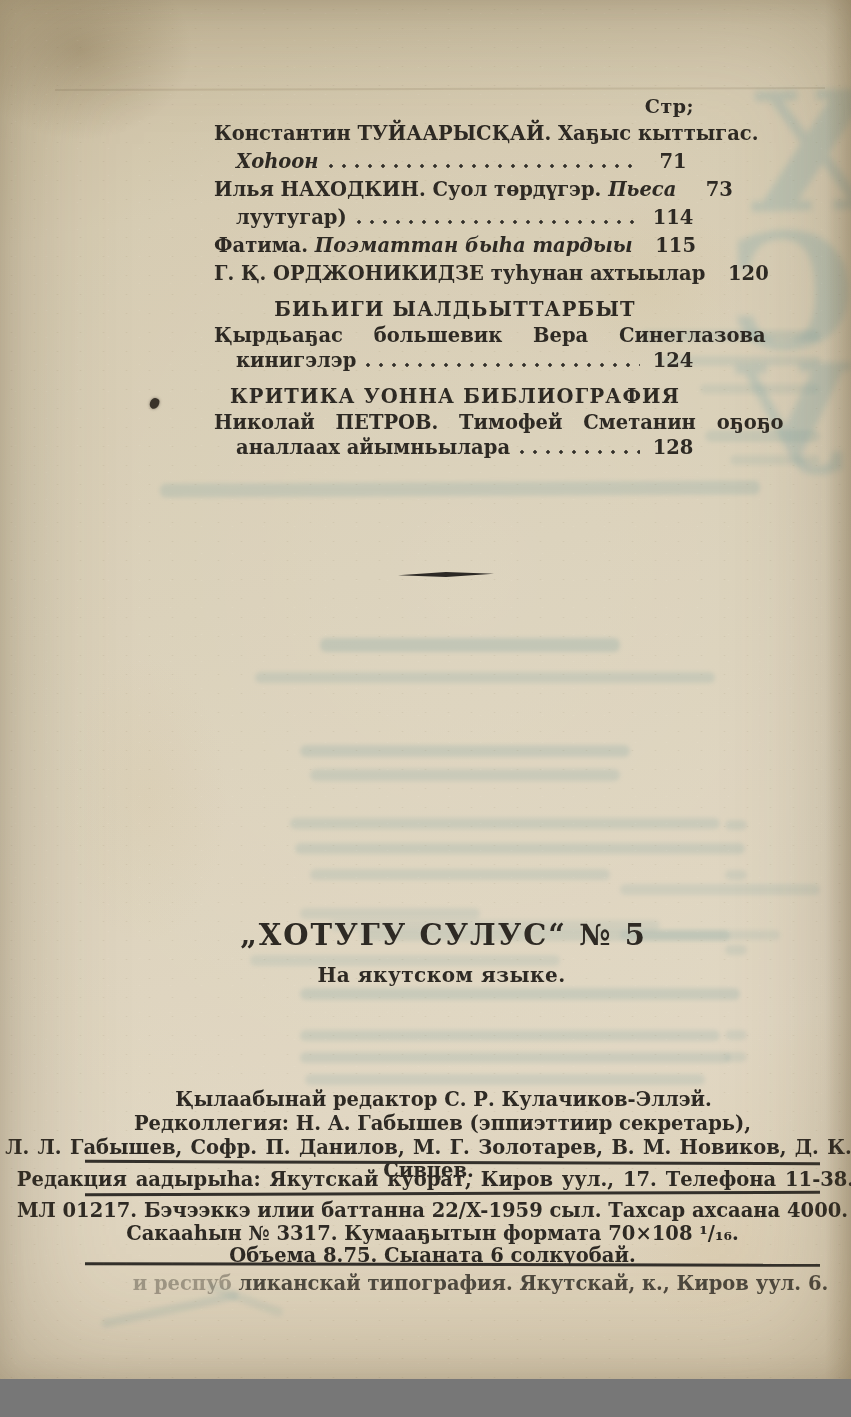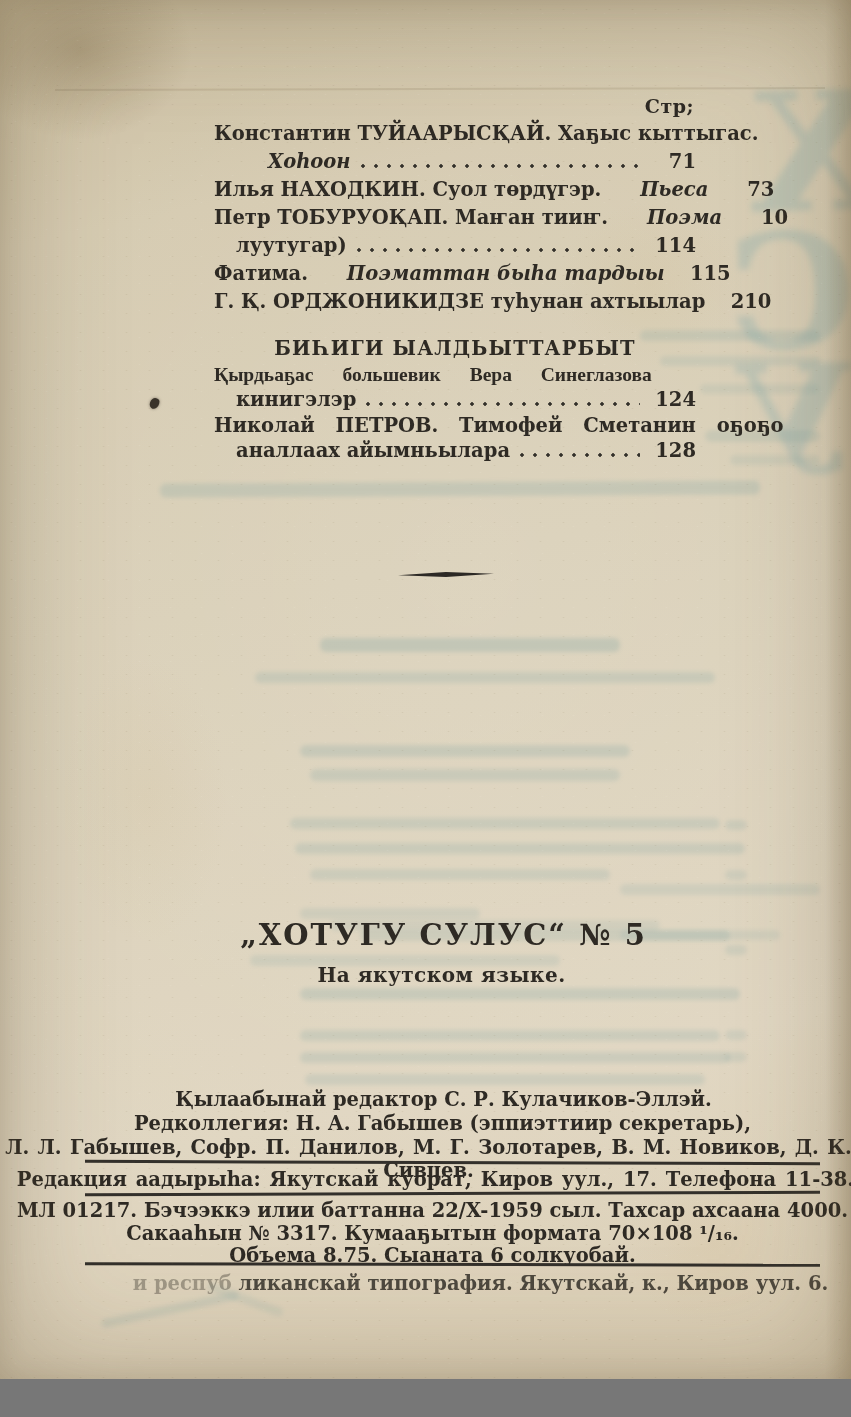--- a/index.html
+++ b/index.html
@@ -34,26 +34,26 @@
     box-shadow:0 0 3px rgba(58,51,42,.6);}
 
   
   .toc{position:absolute;left:214px;top:92px;width:482px;z-index:3;}
   .stp{height:28px;line-height:28px;text-align:right;font-size:19px;font-weight:bold;
     letter-spacing:.5px;padding-right:2px;}
   .toc-line{display:flex;align-items:baseline;height:28px;line-height:28px;
     font-size:19.5px;font-weight:bold;white-space:nowrap;}
   .toc-line.tight{height:23px;line-height:23px;}
   .toc-line.ind{padding-left:22px;}
-  .toc-line .it{font-style:italic;margin-left:32px;}
+  .toc-line .it{font-style:italic;}
   .leader{flex:1 1 auto;height:6px;align-self:flex-end;margin:0 10px 7px 10px;
     background-image:radial-gradient(circle at 2px 3px,#33302a 1.5px,transparent 1.9px);
     background-size:13px 6px;background-repeat:repeat-x;background-position:left bottom;}
-  .pagenum{flex:0 0 46px;text-align:right;}
-  .toc-heading{height:29px;line-height:29px;margin-top:18px;text-align:center;
+  .pagenum{flex:0 0 46px;text-align:center;}
+  .toc-heading{height:29px;line-height:29px;margin-top:7px;text-align:center;
     font-size:19.5px;font-weight:bold;letter-spacing:1.2px;}
 
   
   .divider{position:absolute;left:398px;top:571px;z-index:3;transform:rotate(-.8deg);}
 
   
   .cline{position:absolute;left:0;width:851px;text-align:center;z-index:3;font-weight:bold;}
   .imprint-title{top:918px;font-size:29px;letter-spacing:2px;transform:translateX(18px);}
   .imprint-sub{top:963px;font-size:20px;letter-spacing:.5px;transform:translateX(16px);}
   .ed1{top:1088px;font-size:19.5px;transform:translateX(18px);}
@@ -129,49 +129,45 @@
         <div class="toc-line ind">
           <span class="txt"><span class="it">Хоһоон</span></span>
           <span class="leader"></span>
           <span class="pagenum">71</span>
         </div>
         <div class="toc-line">
           <span class="txt"><span>Илья НАХОДКИН. Суол төрдүгэр. </span><span class="it">Пьеса</span></span>
           <span class="leader"></span>
           <span class="pagenum">73</span>
         </div>
-        <div class="toc-line">
-          <span class="txt"><span>Петр ТОБУРУОҚАП. Маҥан тииҥ. </span><span class="it">Поэма</span></span>
-          <span class="leader"></span>
-          <span class="pagenum">10</span>
-        </div>
         <div class="toc-line ind">
           <span class="txt"><span>луутугар)</span></span>
           <span class="leader"></span>
           <span class="pagenum">114</span>
         </div>
         <div class="toc-line">
           <span class="txt"><span>Фатима. </span><span class="it">Поэматтан быһа тардыы</span></span>
           <span class="leader"></span>
           <span class="pagenum">115</span>
         </div>
         <div class="toc-line">
           <span class="txt"><span>Г. Қ. ОРДЖОНИКИДЗЕ туһунан ахтыылар</span></span>
           <span class="leader"></span>
-          <span class="pagenum">210</span>
+          <span class="pagenum">120</span>
         </div>
         <div class="toc-heading">БИҺИГИ ЫАЛДЬЫТТАРБЫТ</div>
         <div class="toc-line tight">
-          <span class="txt" style="word-spacing: 24px; font-family: Liberation Serif, serif;"><span>Қырдьаҕас большевик Вера Синеглазова</span></span>
+          <span class="txt" style="word-spacing: 24px;"><span>Қырдьаҕас большевик Вера Синеглазова</span></span>
         </div>
         <div class="toc-line ind">
           <span class="txt"><span>кинигэлэр</span></span>
           <span class="leader"></span>
           <span class="pagenum">124</span>
         </div>
+        <div class="toc-heading">КРИТИКА УОННА БИБЛИОГРАФИЯ</div>
         <div class="toc-line tight">
           <span class="txt" style="word-spacing: 14px;"><span>Николай ПЕТРОВ. Тимофей Сметанин оҕоҕо</span></span>
         </div>
         <div class="toc-line ind">
           <span class="txt"><span>аналлаах айымньылара</span></span>
           <span class="leader"></span>
           <span class="pagenum">128</span>
         </div>
       </div>
   </div>

